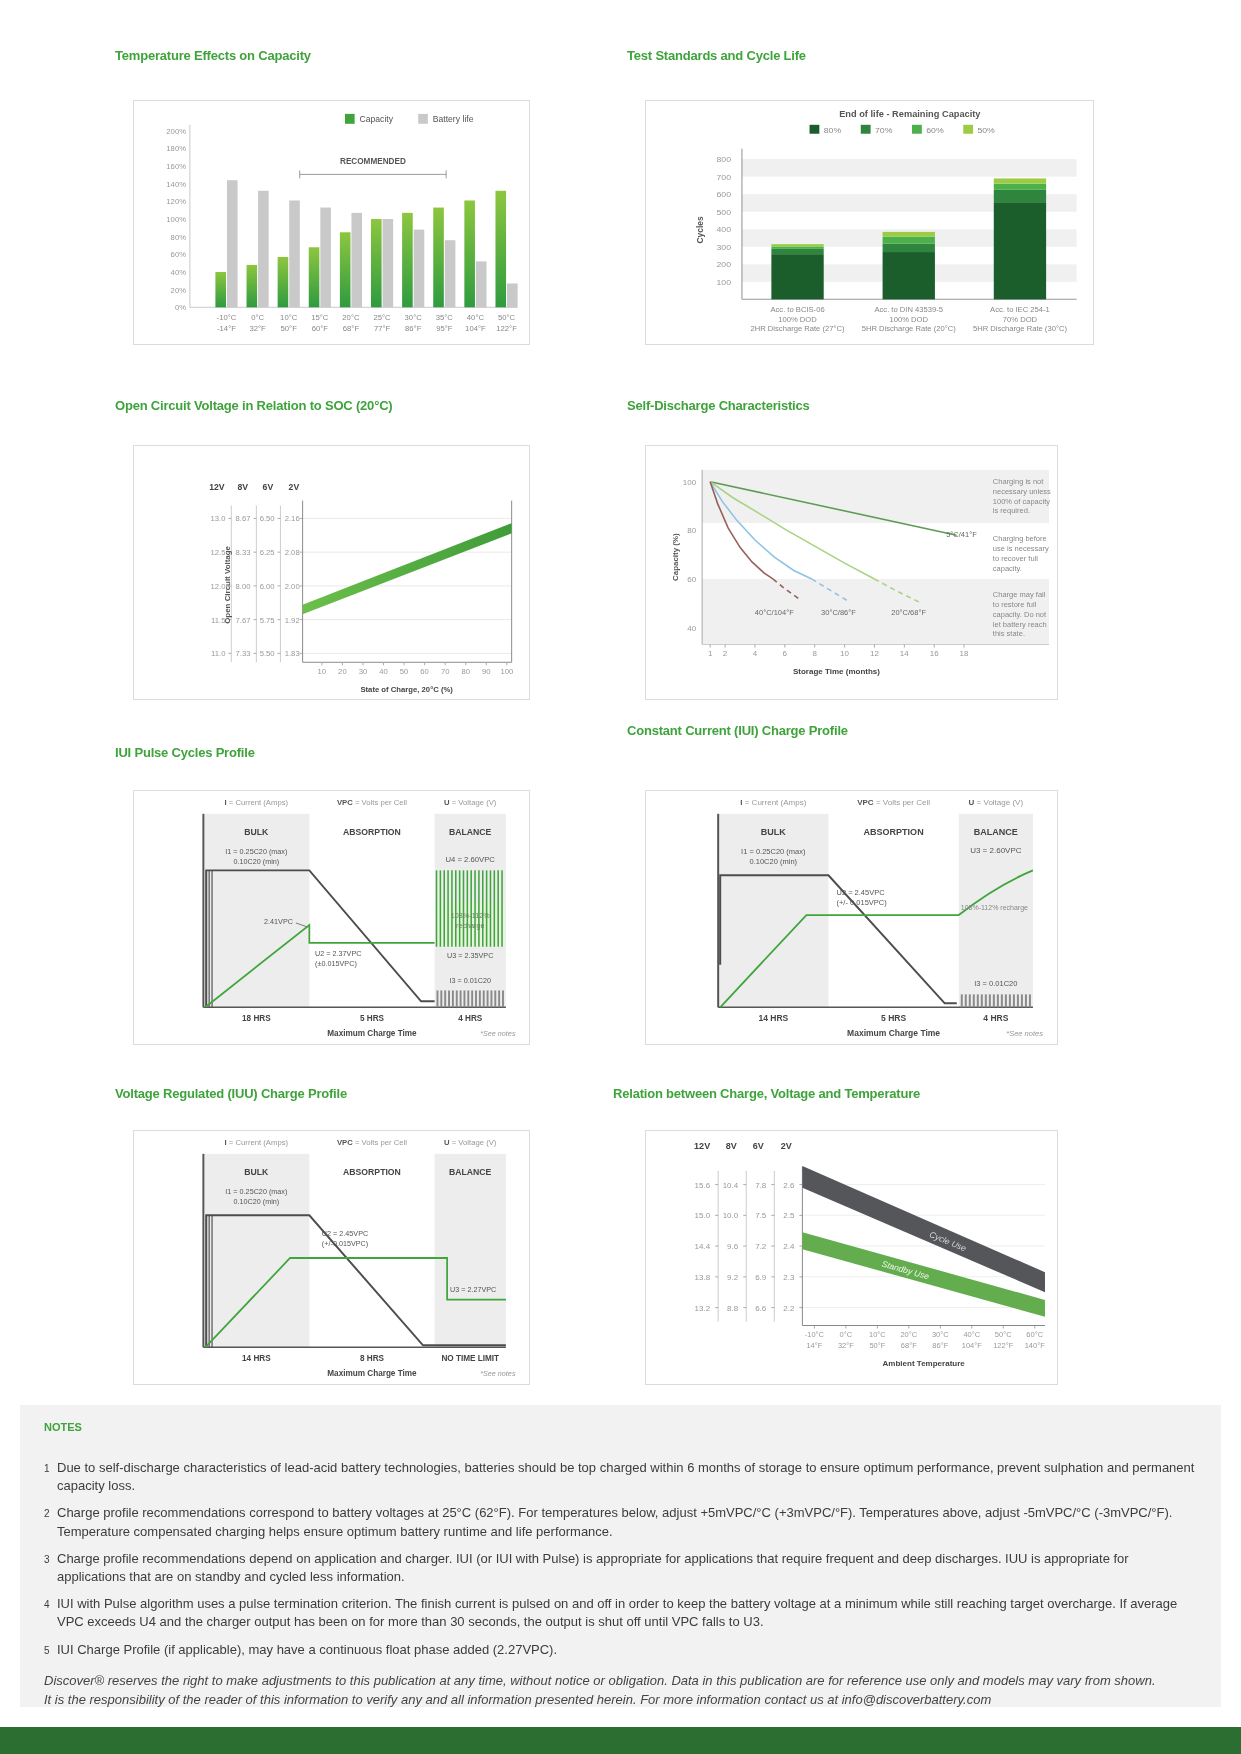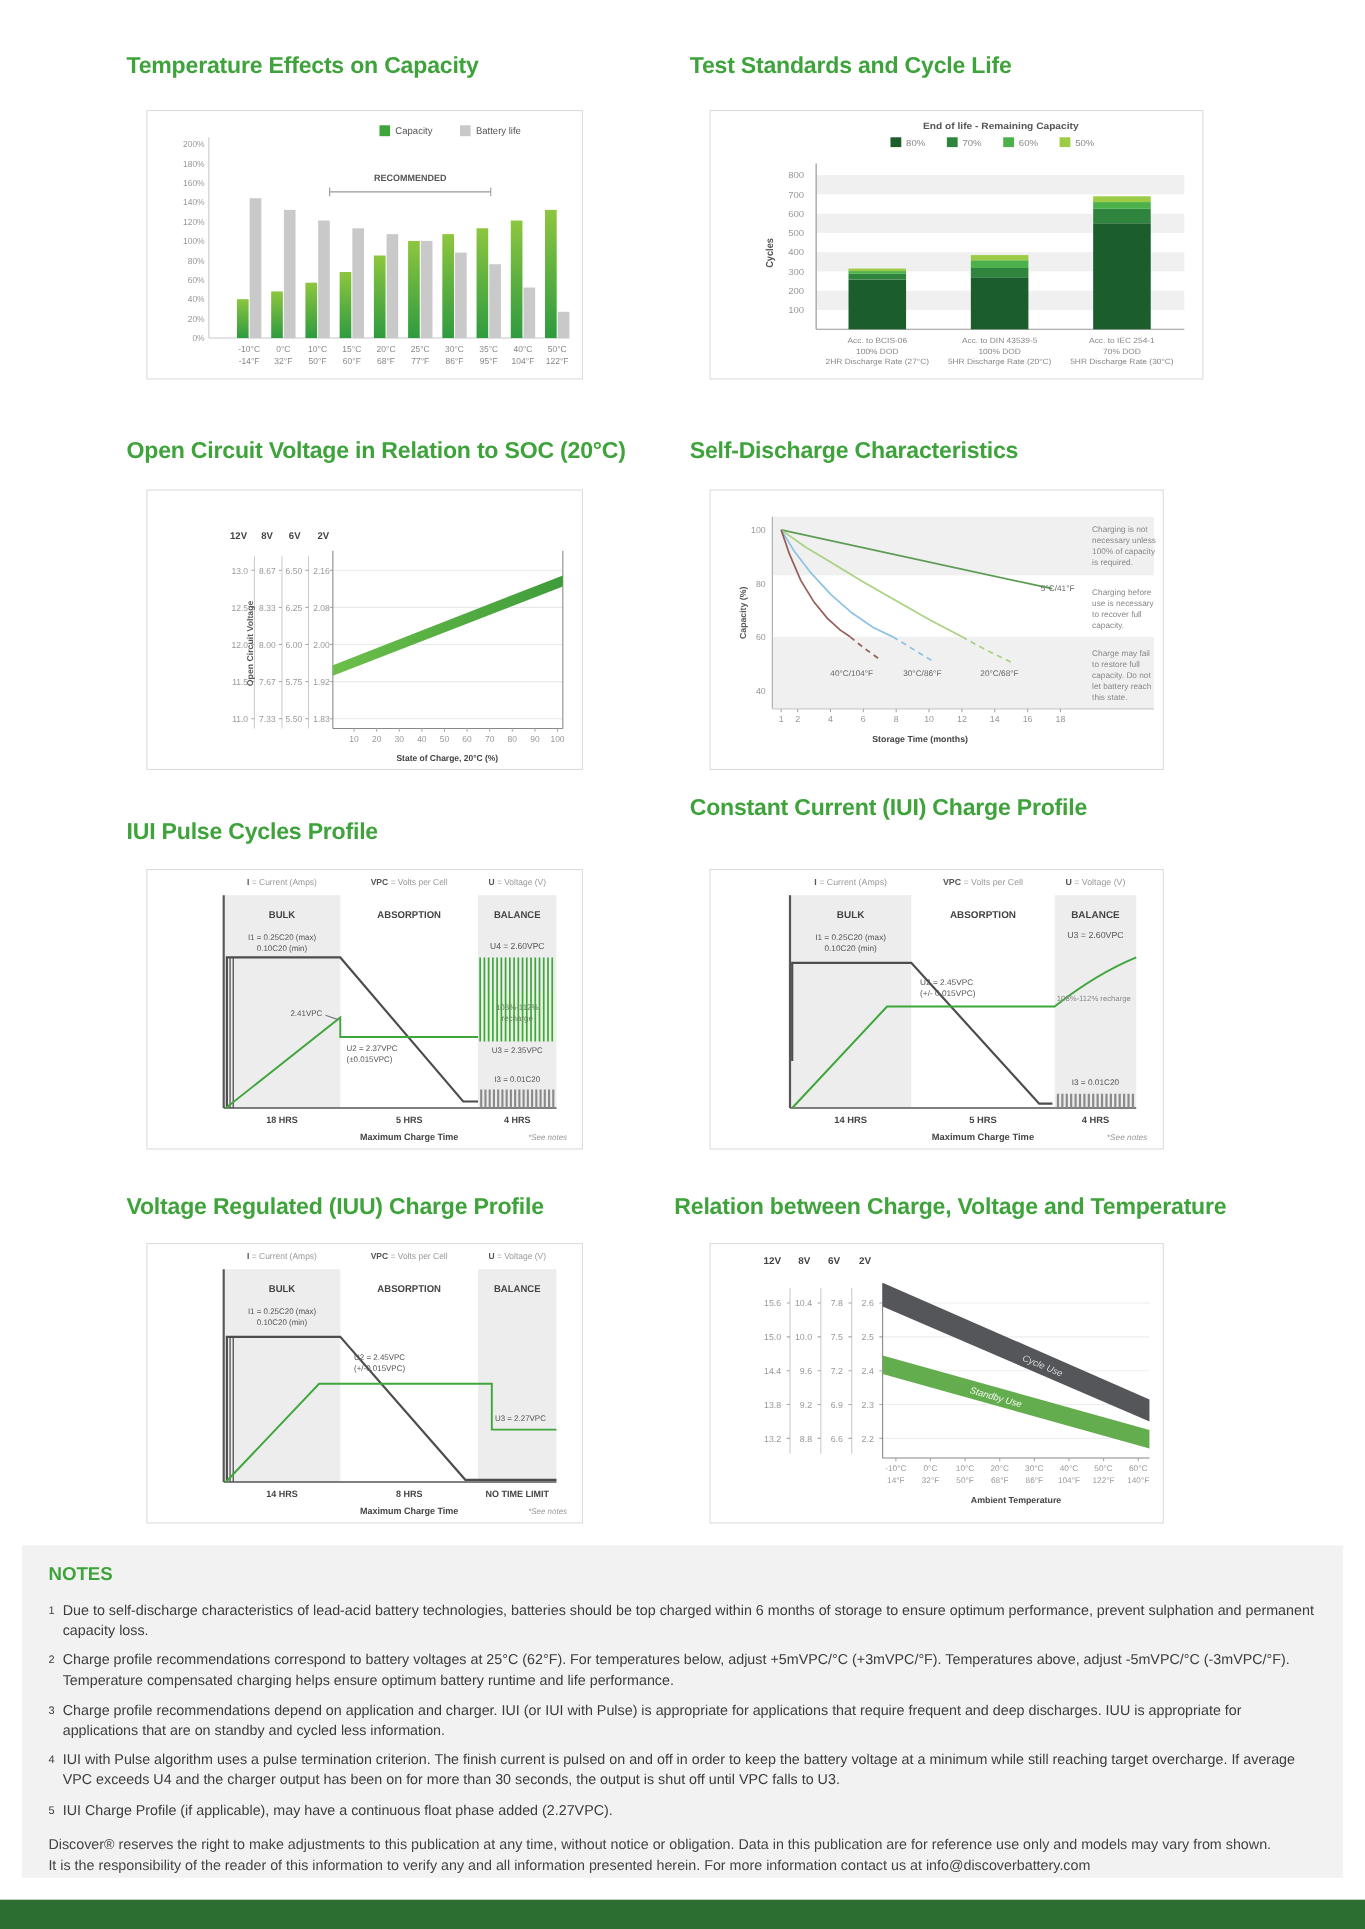--- a/index.html
+++ b/index.html
@@ -1,26 +1,26 @@
 <!DOCTYPE html>
 <html style="--accent: #3fa33c;"><head>
 <meta charset="utf-8">
 <style>
   *{margin:0;padding:0;box-sizing:border-box}
   html,body{width:1241px;height:1754px;background:#fff;font-family:"Liberation Sans",sans-serif;position:relative;overflow:hidden}
-  .chart-title{position:absolute;font-size:21px;font-weight:bold;color:var(--accent,#3fa33c);letter-spacing:-0.2px;white-space:nowrap}
+  .chart-title{position:absolute;font-size:13px;font-weight:bold;color:var(--accent,#3fa33c);letter-spacing:-0.2px;white-space:nowrap}
   .panel{position:absolute;background:#fff;border:1px solid #dcdcdc}
   .panel svg{width:100%;height:100%;display:block}
   svg text{font-family:"Liberation Sans",sans-serif}
   .notes{position:absolute;left:20px;top:1405px;width:1201px;height:302px;background:#f2f2f2;padding:16px 24px}
-  .notes-title{color:var(--accent,#3fa33c);font-weight:bold;font-size:17px;margin-bottom:14px}
+  .notes-title{color:var(--accent,#3fa33c);font-weight:bold;font-size:11px;margin-bottom:26px}
   .note-item{display:flex;font-size:13px;color:#3c3c3c;line-height:1.4;margin-bottom:9px}
   .note-num{font-size:10px;width:13px;flex:none;padding-top:3px;color:#3c3c3c}
   .note-text{flex:1}
-  .disclaimer{font-size:13px;color:#444;line-height:1.45;margin-top:13px}
+  .disclaimer{font-size:13px;font-style:italic;color:#444;line-height:1.45;margin-top:13px}
   .footer-bar{position:absolute;left:0;top:1727px;width:1241px;height:27px}
 </style>
 </head>
 <body>
 
 <div class="chart-title" style="left:115px;top:48px">Temperature Effects on Capacity</div>
 <div class="chart-title" style="left:627px;top:48px">Test Standards and Cycle Life</div>
 <div class="chart-title" style="left:115px;top:398px">Open Circuit Voltage in Relation to SOC (20°C)</div>
 <div class="chart-title" style="left:627px;top:398px">Self-Discharge Characteristics</div>
 <div class="chart-title" style="left:115px;top:745px">IUI Pulse Cycles Profile</div>

